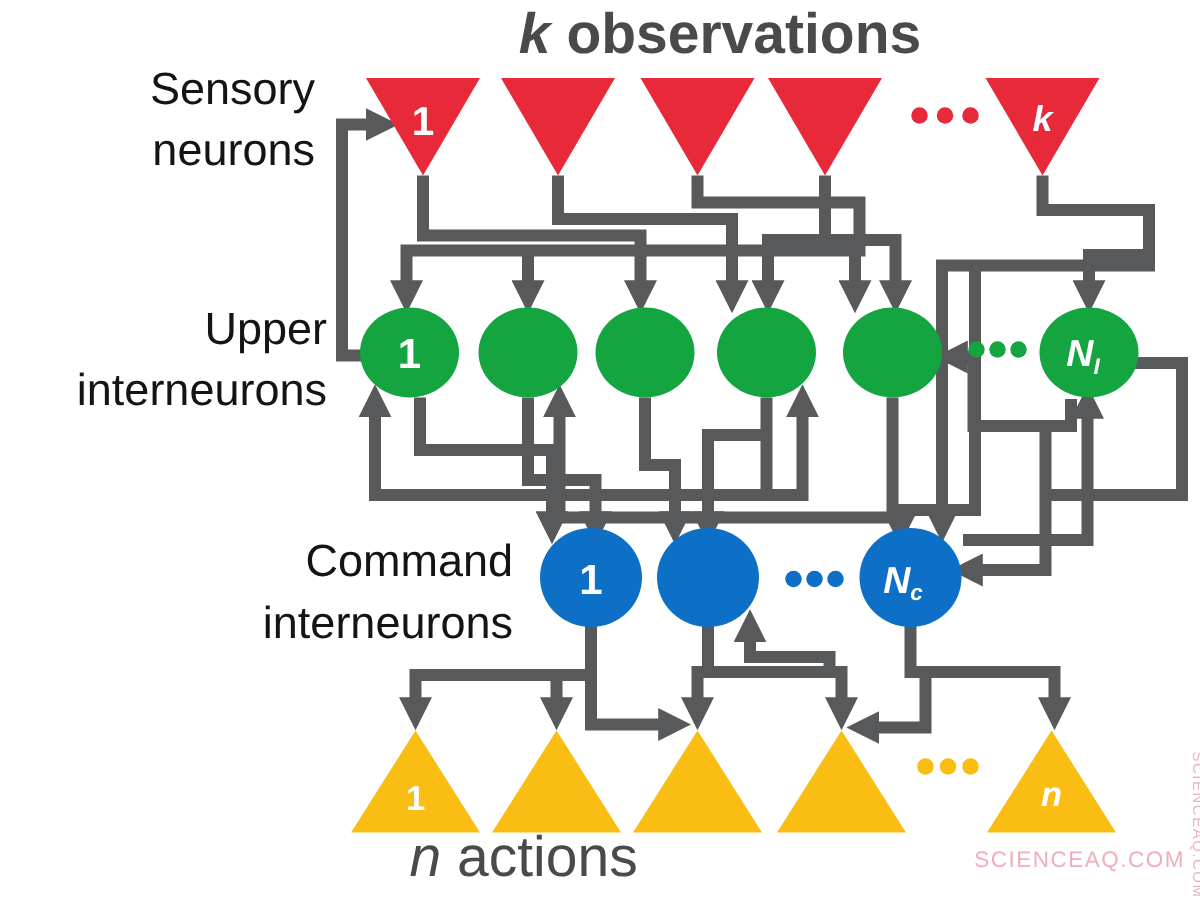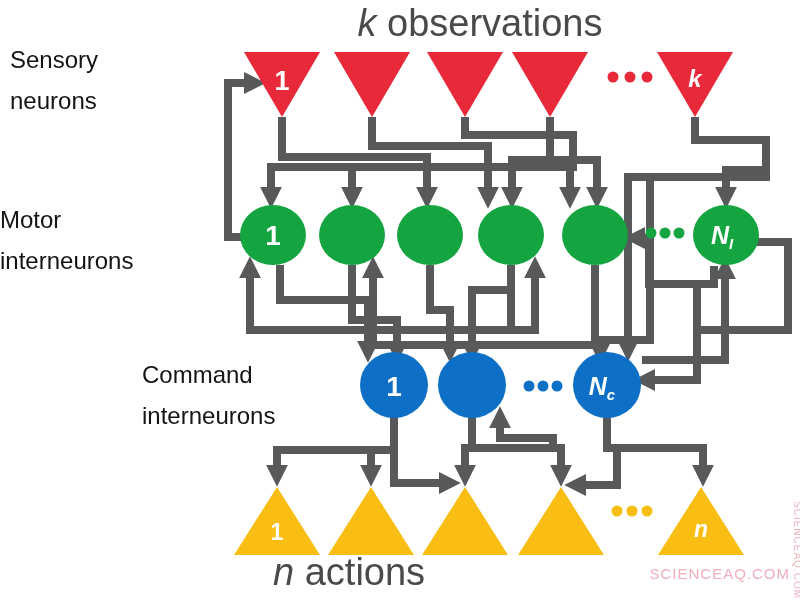--- a/index.html
+++ b/index.html
@@ -1,46 +1,46 @@
 <!DOCTYPE html>
 <html><head>
 <meta charset="utf-8">
 <style>
   html,body{margin:0;padding:0;background:#ffffff;}
   #stage{position:relative;width:800px;height:601px;background:#ffffff;overflow:hidden;
          font-family:"Liberation Sans",sans-serif;}
-  .rowlabel{position:absolute;color:#141414;font-size:24px;line-height:41px;
-            text-align:left;white-space:nowrap;}
+  .rowlabel{position:absolute;color:#141414;font-size:30px;line-height:41px;
+            text-align:right;white-space:nowrap;}
   .biglabel{position:absolute;color:#4a4a4c;font-size:38px;white-space:nowrap;}
   .biglabel .it{font-style:italic;}
   svg{position:absolute;left:0;top:0;}
   .arrow{fill:none;stroke:#58595b;stroke-width:8;stroke-linejoin:miter;stroke-linecap:butt;}
   .n-red{fill:#e8293a;}
   .n-green{fill:#14a440;}
   .n-blue{fill:#0d70c6;}
   .n-yellow{fill:#f9bd13;}
   .nlabel{fill:#ffffff;font-weight:bold;font-family:"Liberation Sans",sans-serif;}
   .it{font-style:italic;}
   .wm-h{position:absolute;right:10px;top:565px;color:#f0aebc;font-size:15px;letter-spacing:1px;}
   .wm-v{position:absolute;right:-3px;bottom:2px;color:#e8a3af;font-size:10px;
         writing-mode:vertical-rl;letter-spacing:1px;opacity:.8;}
 </style>
 </head>
 <body>
 
 <div id="stage">
 
-  <div class="biglabel" style="left:280px;top:2px;width:400px;text-align:center;"><span class="it">k</span><span> observations</span></div>
+  <div class="biglabel" style="left:280px;top:2px;width:400px;text-align:center;font-weight:bold;"><span class="it">k</span><span> observations</span></div>
 
   <div class="rowlabel" style="left:10px;top:39px;width:200px;">
     <div>Sensory</div>
     <div>neurons</div>
   </div>
   <div class="rowlabel" style="left:0px;top:199px;width:218px;">
-    <div>Motor</div>
+    <div>Upper</div>
     <div>interneurons</div>
   </div>
   <div class="rowlabel" style="left:142px;top:354px;width:200px;">
     <div>Command</div>
     <div>interneurons</div>
   </div>
 
   <div class="biglabel" style="left:273px;top:551px;width:400px;text-align:left;"><span class="it">n</span><span> actions</span></div>
 
   <svg width="800" height="601" viewBox="0 0 800 601">

